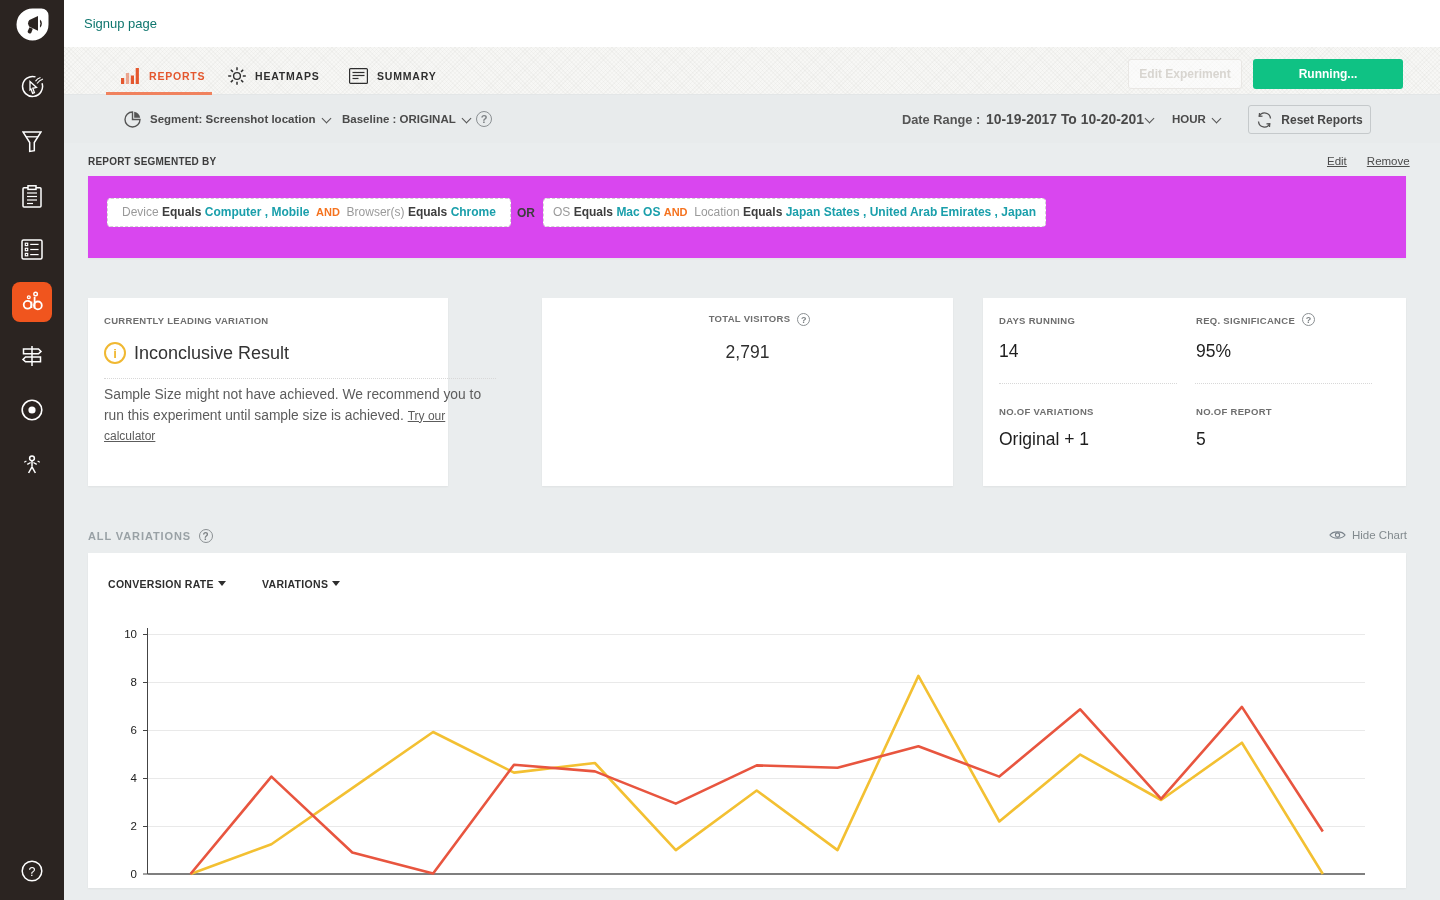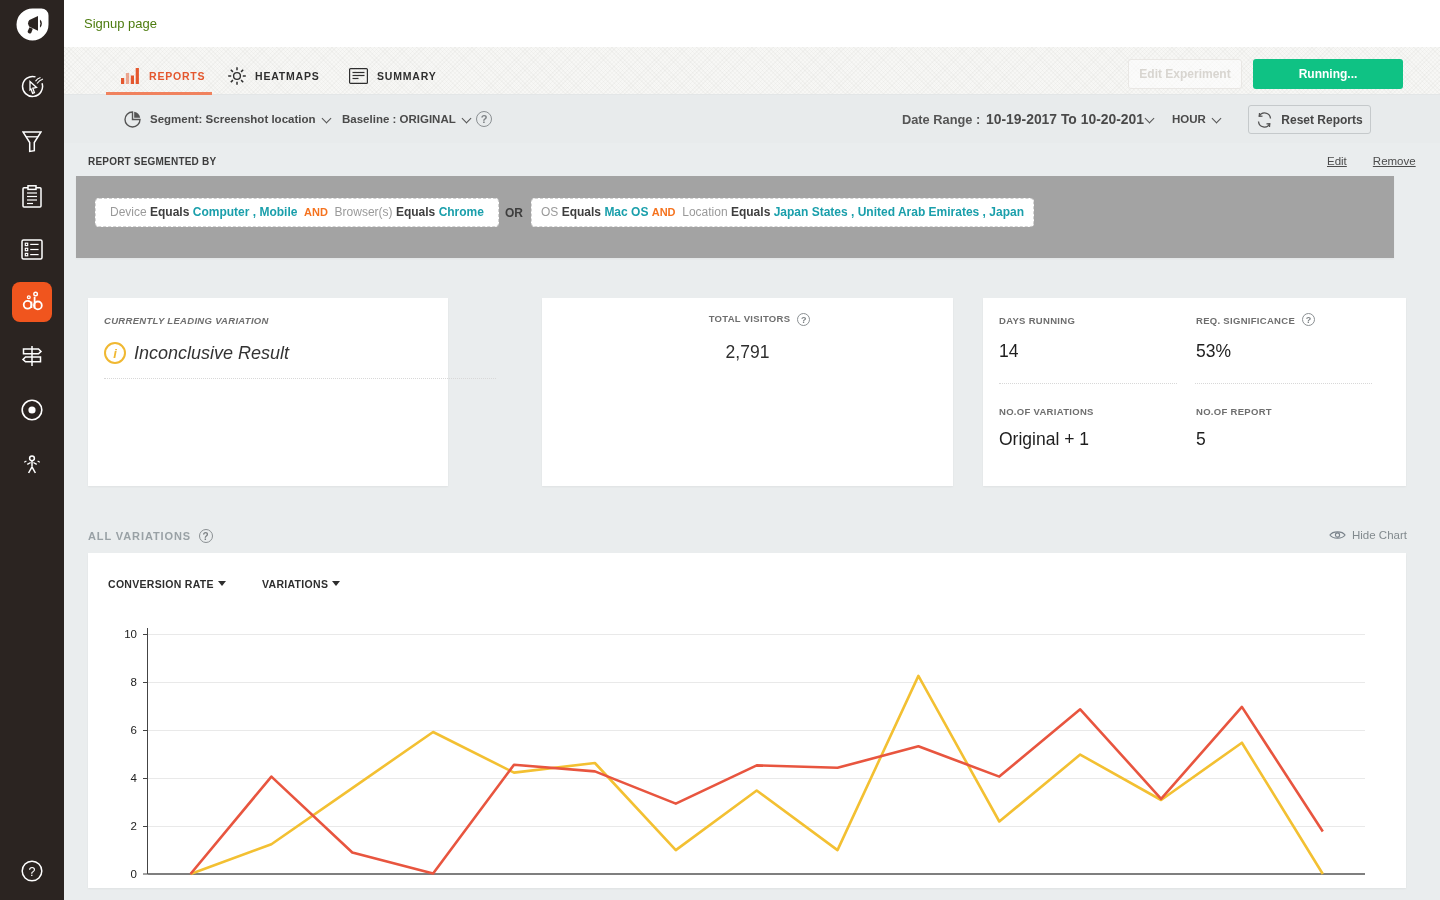--- a/index.html
+++ b/index.html
@@ -7,21 +7,21 @@
   body { font-family:"Liberation Sans", sans-serif; background:#eaedee; position:relative; }
   .abs { position:absolute; }
 
   
   #sidebar { left:0; top:0; width:64px; height:900px; background:#2b2421; }
   .sideicon { position:absolute; left:0; width:64px; display:flex; justify-content:center; }
   #nav-active { position:absolute; left:12px; top:282px; width:40px; height:40px; background:#f0551e; border-radius:8px; display:flex; align-items:center; justify-content:center; }
 
   
   #header { left:64px; top:0; width:1376px; height:47px; background:#ffffff; }
-  #header .title { position:absolute; left:20px; top:16px; font-size:13px; color:#4d7c0f; }
+  #header .title { position:absolute; left:20px; top:16px; font-size:13px; color:#0f766e; }
 
   
   #tabbar { left:64px; top:47px; width:1376px; height:48px;
     background-color:#f7f7f5;
     background-image:
       repeating-linear-gradient(45deg, rgba(193,193,188,0.11) 0 1px, transparent 1px 3px),
       repeating-linear-gradient(-45deg, rgba(193,193,188,0.11) 0 1px, transparent 1px 3px);
     border-bottom:1px solid #e3e6e7;
   }
   .tab { position:absolute; top:5px; height:48px; display:flex; align-items:center; font-size:10.5px; font-weight:bold; letter-spacing:0.8px; color:#2f2f2f; }
@@ -36,30 +36,30 @@
   .tb { position:absolute; top:0; height:48px; display:flex; align-items:center; color:#4a4a4a; font-size:11.5px; font-weight:bold; }
   .chev { display:inline-block; width:8px; height:8px; margin-left:7px; position:relative; top:-2px; }
   .chev:before { content:""; position:absolute; left:0; top:2px; width:6px; height:6px; border-right:1.5px solid #555; border-bottom:1.5px solid #555; transform:rotate(45deg); }
   .qm { display:inline-flex; width:16px; height:16px; border:1px solid #8b9093; border-radius:50%; color:#7d8285; font-size:11px; font-weight:bold; align-items:center; justify-content:center; }
   #resetbtn { position:absolute; left:1184px; top:10px; width:123px; height:29px; border:1px solid #c5c9cb; border-radius:3px; display:flex; align-items:center; justify-content:center; color:#474747; font-size:12px; font-weight:bold; }
 
   
   #seg-label { left:88px; top:156px; font-size:10px; font-weight:bold; color:#3c3c3c; letter-spacing:0.2px; }
   #seg-links { left:1327px; top:155px; font-size:11.5px; color:#4c4c4c; }
   #seg-links a { color:#4c4c4c; text-decoration:underline; }
-  #seg-panel { left:76px; top:176px; width:1318px; height:82px; background:#a3a3a3; box-shadow:0 1px 2px rgba(0,0,0,0.04); }
+  #seg-panel { left:88px; top:176px; width:1318px; height:82px; background:#d946ef; box-shadow:0 1px 2px rgba(0,0,0,0.04); }
   .chip { position:absolute; top:22px; height:29px; line-height:27px; border:1px dashed #d2d2d2; border-radius:4px; background:#fff; padding:0 12px; font-size:12px; color:#9a9a9a; white-space:pre; }
   .chip b { color:#3e3e3e; font-weight:bold; }
   .chip .teal { color:#1a9fab; font-weight:bold; }
   .chip .and { color:#f5731f; font-weight:bold; font-size:11px; }
   #chip-or { position:absolute; left:429px; top:30px; font-size:12px; font-weight:bold; color:#3e3e3e; }
 
   
   .card { position:absolute; background:#fff; box-shadow:0 1px 2px rgba(0,0,0,0.05); }
-  #card1 { left:88px; top:298px; width:360px; height:188px;font-style:italic; }
+  #card1 { left:88px; top:298px; width:360px; height:188px; }
   #card2 { left:542px; top:298px; width:411px; height:188px; }
   #card3 { left:983px; top:298px; width:423px; height:188px; }
   .smlabel { font-size:9.5px; font-weight:bold; color:#6e6e6e; letter-spacing:0.3px; }
   #card1 .smlabel { position:absolute; left:16px; top:17px; }
   #incon-row { position:absolute; left:16px; top:44px; display:flex; align-items:center; }
   #incon-ic { width:22px; height:22px; border:2px solid #f0b832; border-radius:50%; color:#f0b832; font-size:13px; font-weight:bold; display:flex; align-items:center; justify-content:center; margin-right:8px; }
   #incon-row .big { font-size:18px; color:#333; }
   #card1 .dots { position:absolute; left:16px; top:80px; width:392px; border-top:1px dotted #d8d8d8; }
   #card1 p { position:absolute; left:16px; top:87px; width:396px; font-size:13.8px; color:#5c5c5c; line-height:20.5px; }
   #card1 p a { color:#5c5c5c; font-size:12px; text-decoration:underline; }
@@ -233,48 +233,49 @@
     <div class="tb" style="left:1108px;">HOUR<span class="chev"></span></div>
     <div id="resetbtn"><svg width="17" height="16" viewBox="0 0 17 16" fill="none" stroke="#555" stroke-width="1.3" style="margin-right:8px;">
         <path d="M14.5 6.5 A6 6 0 0 0 3.2 4.2"></path>
         <path d="M2.5 9.5 A6 6 0 0 0 13.8 11.8"></path>
         <path d="M3.5 1 L3.2 4.4 L6.5 4.2" stroke-width="1.2"></path>
         <path d="M13.5 15 L13.8 11.6 L10.5 11.8" stroke-width="1.2"></path>
       </svg>Reset Reports</div>
   </div>
 
   <div class="abs" id="seg-label">REPORT SEGMENTED BY</div>
-  <div class="abs" id="seg-links"><a>Edit</a><a style="margin-left:26px;text-align:right;">Remove</a></div>
+  <div class="abs" id="seg-links"><a>Edit</a><a style="margin-left:20px;text-align:right;">Remove</a></div>
   <div class="abs" id="seg-panel">
     <div class="chip" style="left:19px; padding:0 14px;">Device <b>Equals</b> <span class="teal">Computer , Mobile</span>  <span class="and">AND</span>  Browser(s) <b>Equals</b> <span class="teal">Chrome</span></div>
     <div id="chip-or">OR</div>
     <div class="chip" style="left:455px; padding:0 9px;">OS <b>Equals</b> <span class="teal">Mac OS</span> <span class="and">AND</span>  Location <b>Equals</b> <span class="teal">Japan States , United Arab Emirates , Japan</span></div>
   </div>
 
   <div class="card" id="card1">
     <div class="smlabel">CURRENTLY LEADING VARIATION</div>
     <div id="incon-row">
       <div id="incon-ic">i</div>
       <div class="big">Inconclusive Result</div>
     </div>
     <div class="dots"></div>
+    <p>Sample Size might not have achieved. We recommend you to run this experiment until sample size is achieved. <a>Try our</a><br><a>calculator</a></p>
   </div>
   <div class="card" id="card2">
     <div style="position:absolute; top:15px; left:0; width:100%; display:flex; justify-content:center; align-items:flex-start;margin-left:12px;">
       <span class="smlabel">TOTAL VISITORS</span>
       <span class="qm" style="width:13px;height:13px;font-size:9px;margin-left:7px;">?</span>
     </div>
     <div class="big2">2,791</div>
   </div>
   <div class="card" id="card3">
     <div class="c3label" style="left:16px; top:17px;">DAYS RUNNING</div>
     <div class="c3val" style="left:16px; top:43px;">14</div>
     <div class="c3label" style="left:213px; top:17px;">REQ. SIGNIFICANCE</div>
     <span class="qm" style="position:absolute; left:319px; top:15px; width:13px; height:13px; font-size:9px;">?</span>
-    <div class="c3val" style="left:213px; top:43px;">53%</div>
+    <div class="c3val" style="left:213px; top:43px;">95%</div>
     <div class="dotsa"></div>
     <div class="dotsb"></div>
     <div class="c3label" style="left:16px; top:108px;">NO.OF VARIATIONS</div>
     <div class="c3val" style="left:16px; top:131px;">Original + 1</div>
     <div class="c3label" style="left:213px; top:108px;">NO.OF REPORT</div>
     <div class="c3val" style="left:213px; top:131px;">5</div>
   </div>
 
   <div class="abs" id="allvar">ALL VARIATIONS&nbsp;&nbsp;<span class="qm" style="width:14px;height:14px;font-size:10px;">?</span></div>
   <div class="abs" id="hidechart"><svg width="17" height="12" viewBox="0 0 18 12" fill="none" stroke="#79828a" stroke-width="1.2" style="margin-right:6px;">

